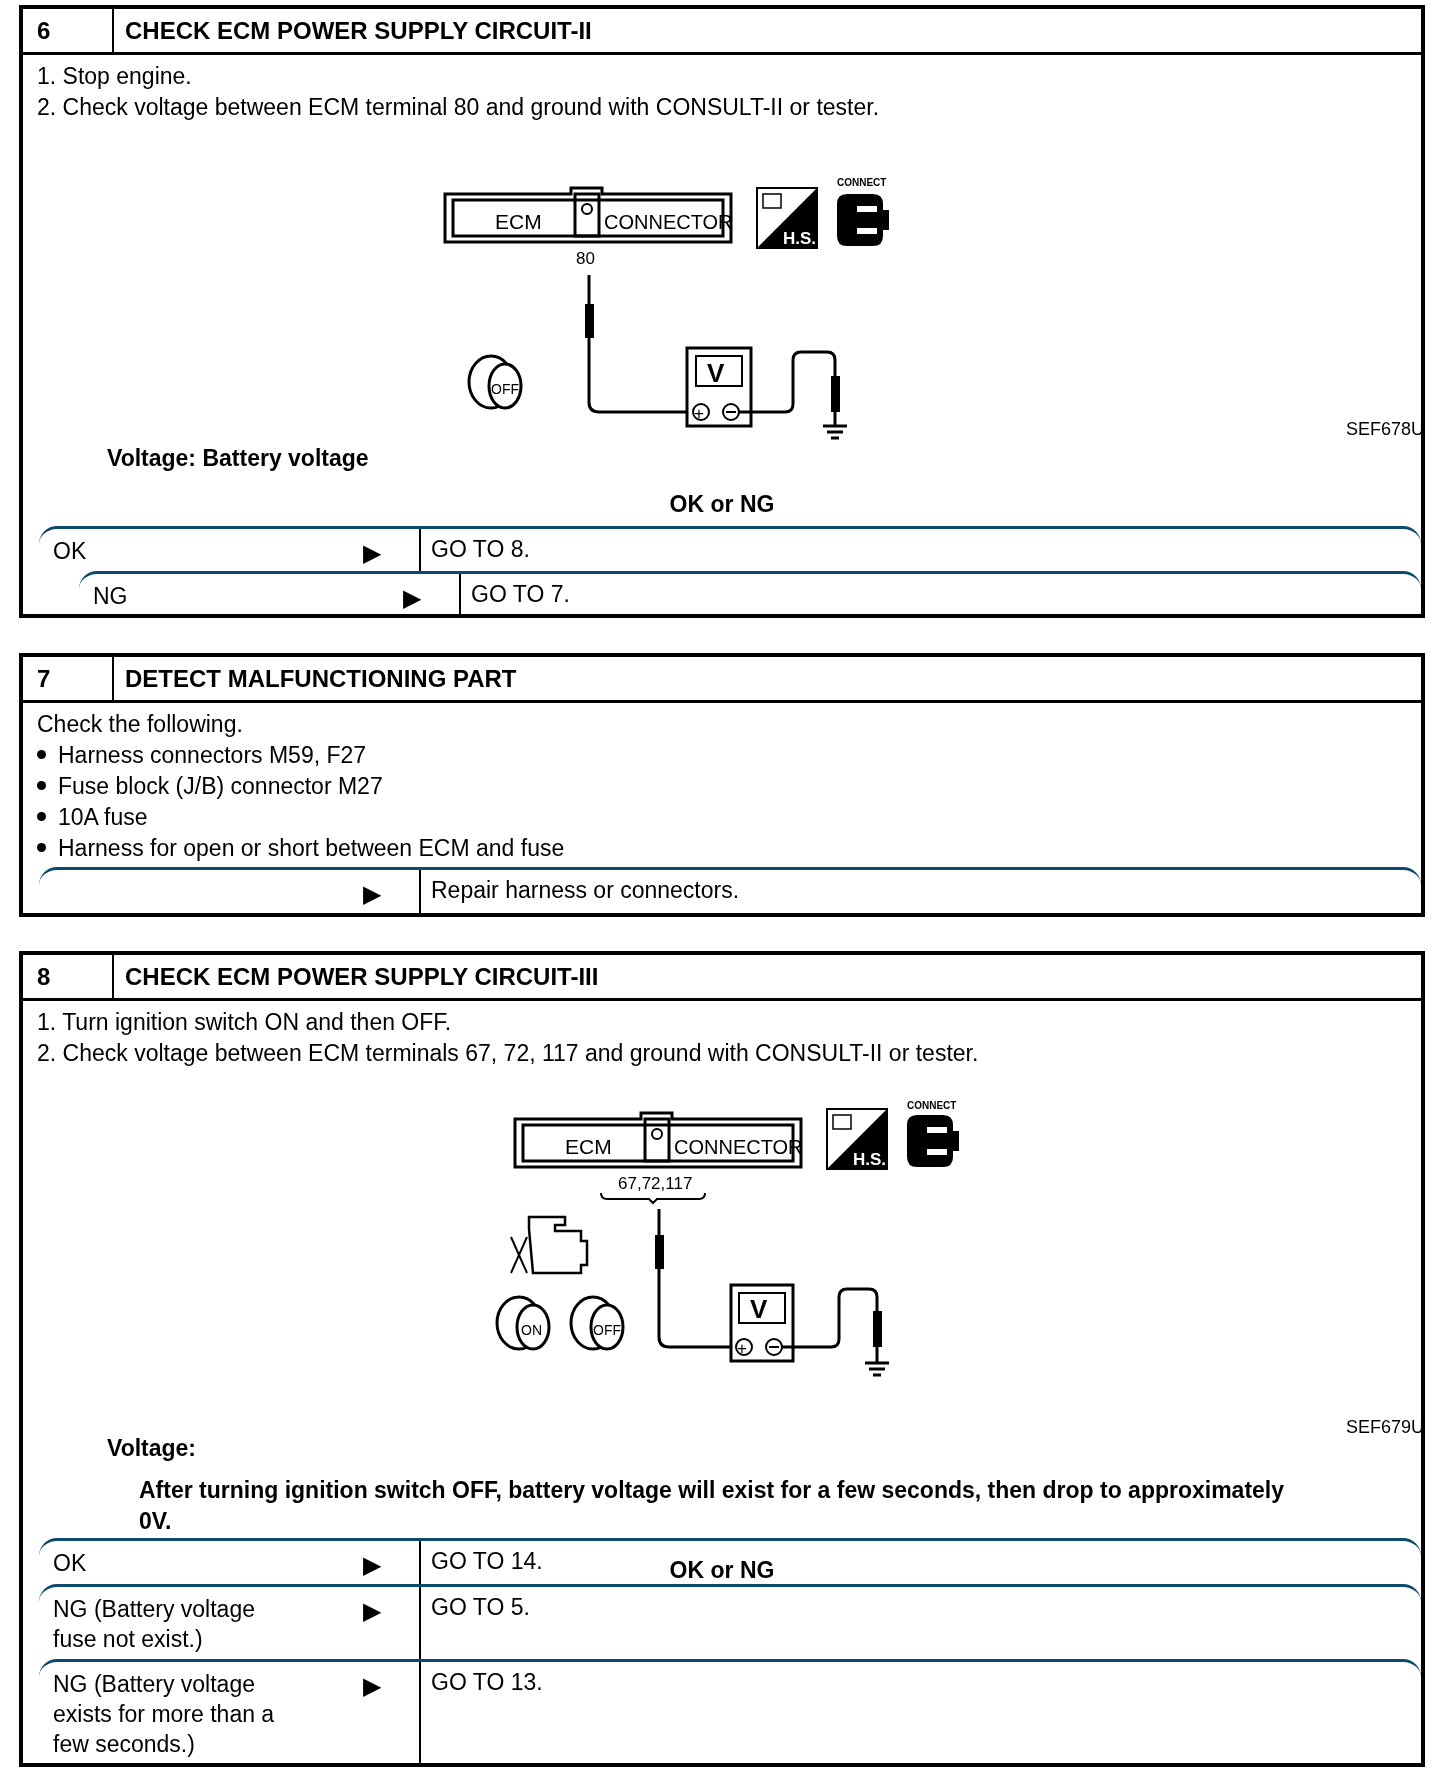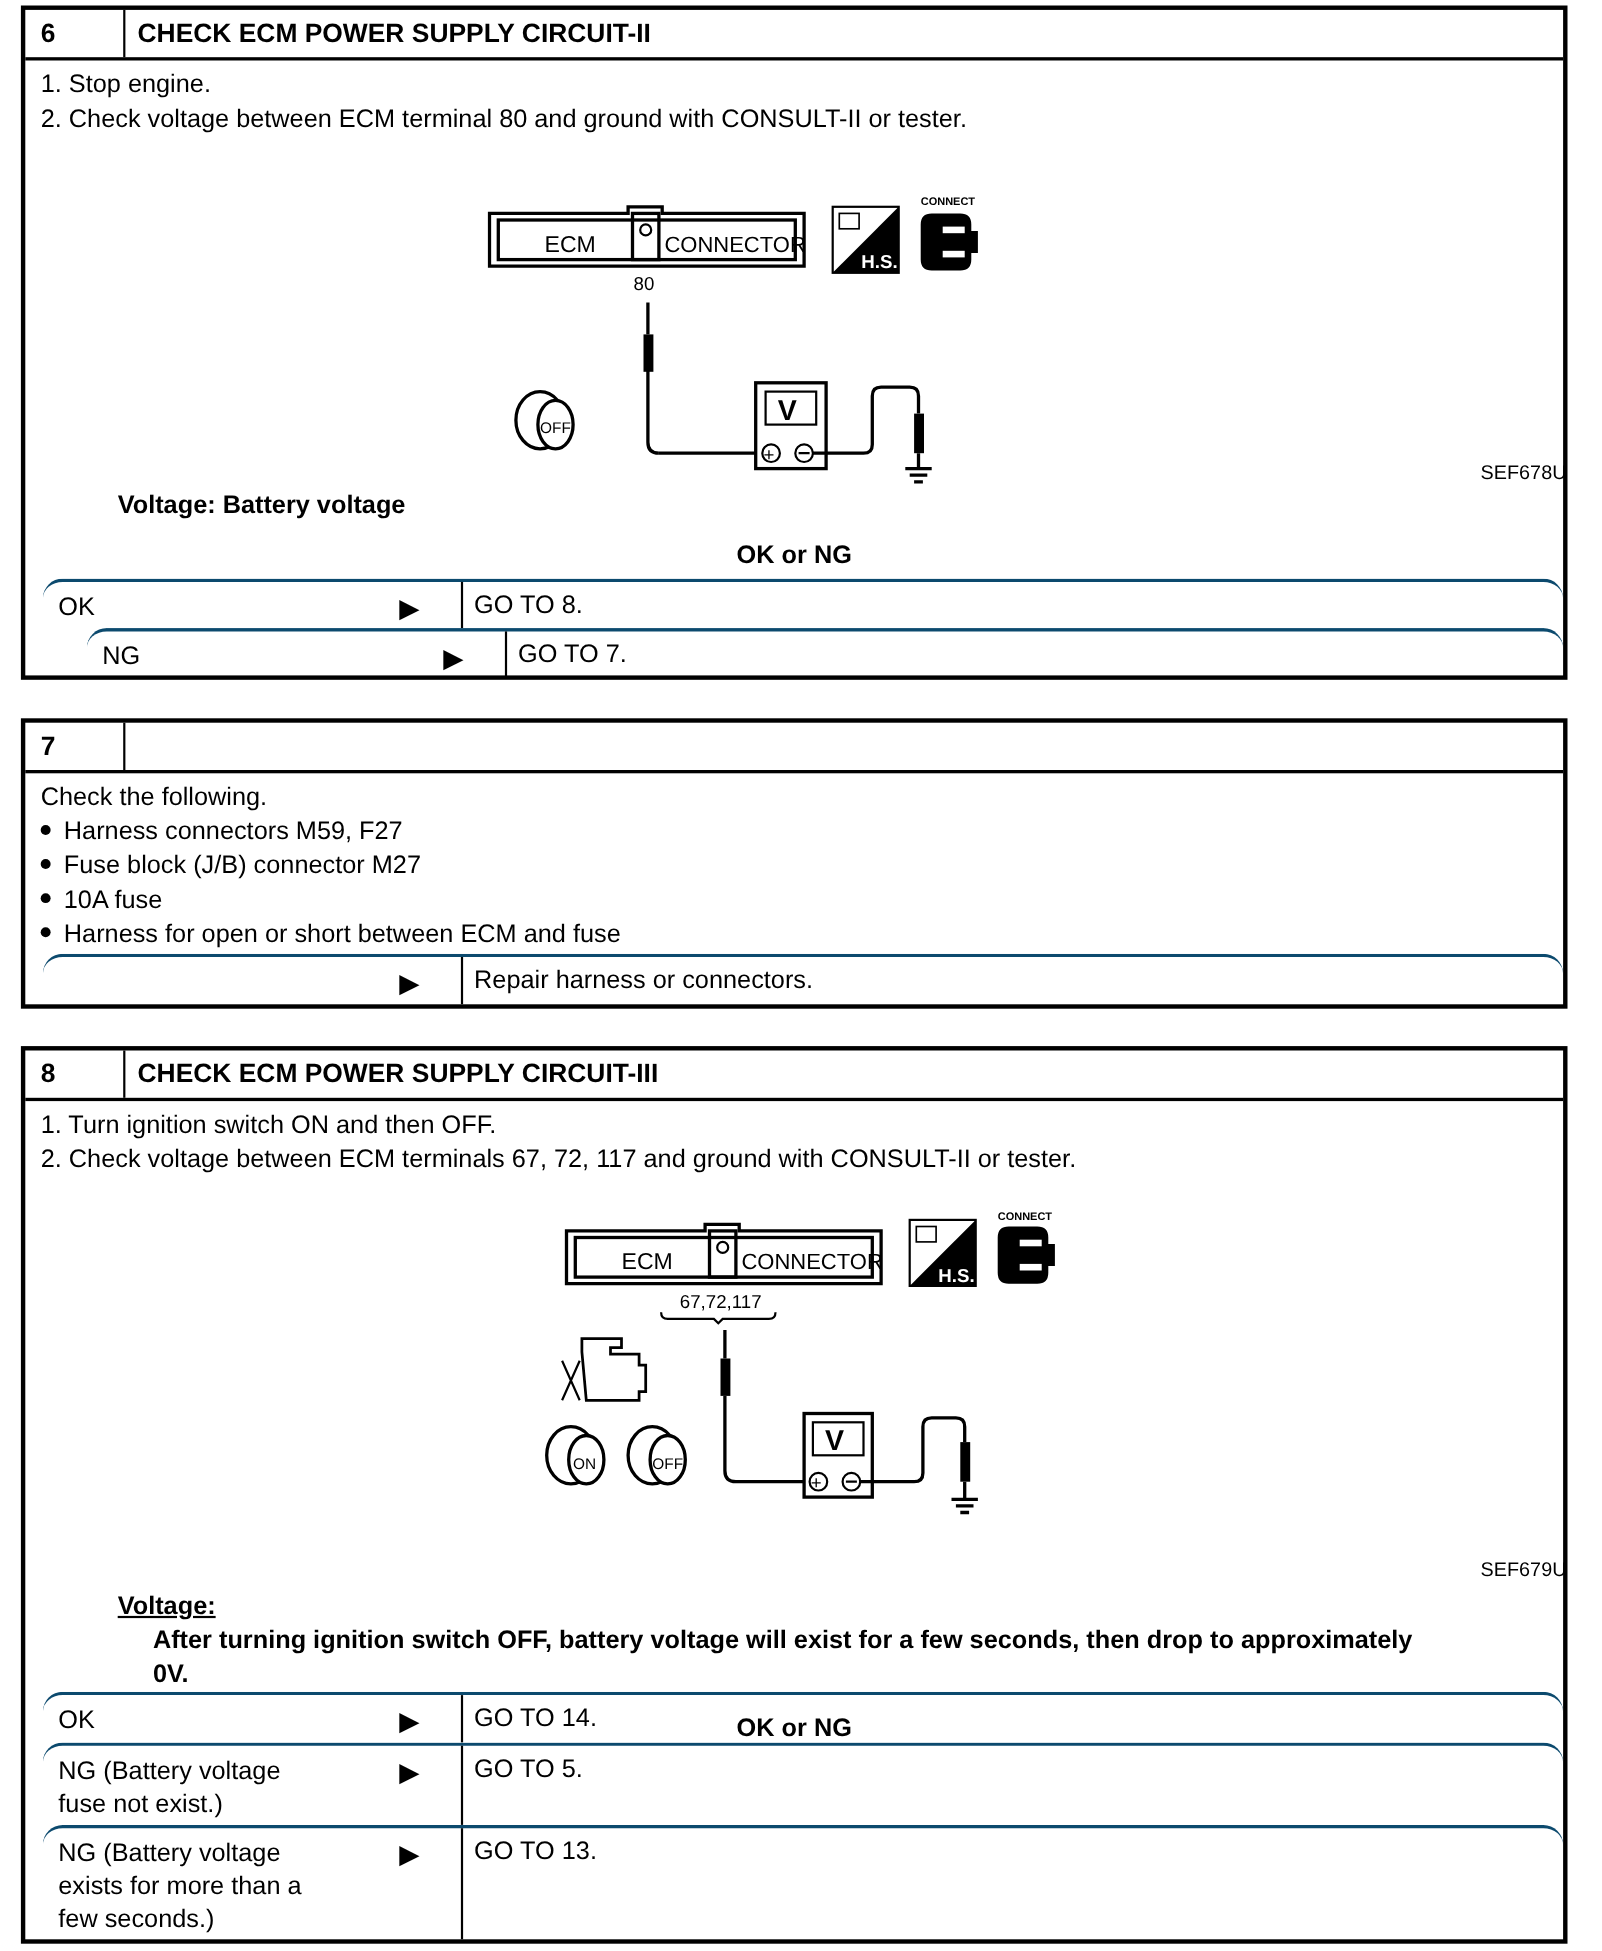--- a/index.html
+++ b/index.html
@@ -100,20 +100,21 @@
     <div class="lc"></div>
     <div class="lt">NG</div>
     <div class="arr">▶</div>
     <div class="rt">GO TO 7.</div>
   </div>
 </div>
 
 <div class="sec" style="top:653px; height:264px;">
   <div class="hdr">
     <div class="num">7</div>
+    <div class="title">DETECT MALFUNCTIONING PART</div>
   </div>
   <div class="body">
     <div class="line" style="top:8px;">Check the following.</div>
     <div class="line" style="top:39px;"><span class="bullet"></span><span>Harness connectors M59, F27</span></div>
     <div class="line" style="top:70px;"><span class="bullet"></span><span>Fuse block (J/B) connector M27</span></div>
     <div class="line" style="top:101px;"><span class="bullet"></span><span>10A fuse</span></div>
     <div class="line" style="top:132px;"><span class="bullet"></span><span>Harness for open or short between ECM and fuse</span></div>
   </div>
   <div class="row" style="top:210px; height:46px;">
     <div class="lc"></div>
@@ -187,21 +188,21 @@
         </g>
         <g>
           <ellipse cx="100" cy="226" rx="22" ry="26" fill="none" stroke="#000" stroke-width="3"></ellipse>
           <ellipse cx="114" cy="230" rx="16" ry="22" fill="#fff" stroke="#000" stroke-width="3"></ellipse>
           <text x="100" y="238" font-size="14" font-family="Liberation Sans, sans-serif">OFF</text>
         </g>
       </svg>
     </div>
     <div class="sef" style="left:1307px; top:416px;">SEF679U</div>
 
-    <div class="line bold" style="left:84px; top:445px;text-decoration:underline;">Voltage:</div>
+    <div class="line bold" style="left:84px; top:434px;">Voltage:</div>
     <div class="line bold" style="left:116px; top:476px;">After turning ignition switch OFF, battery voltage will exist for a few seconds, then drop to approximately</div>
     <div class="line bold" style="left:116px; top:507px;">0V.</div>
     <div class="line bold center" style="top:556px;">OK or NG</div>
   </div>
   <div class="row" style="top:583px; height:46px;">
     <div class="lc"></div>
     <div class="lt">OK</div>
     <div class="arr">▶</div>
     <div class="rt">GO TO 14.</div>
   </div>

